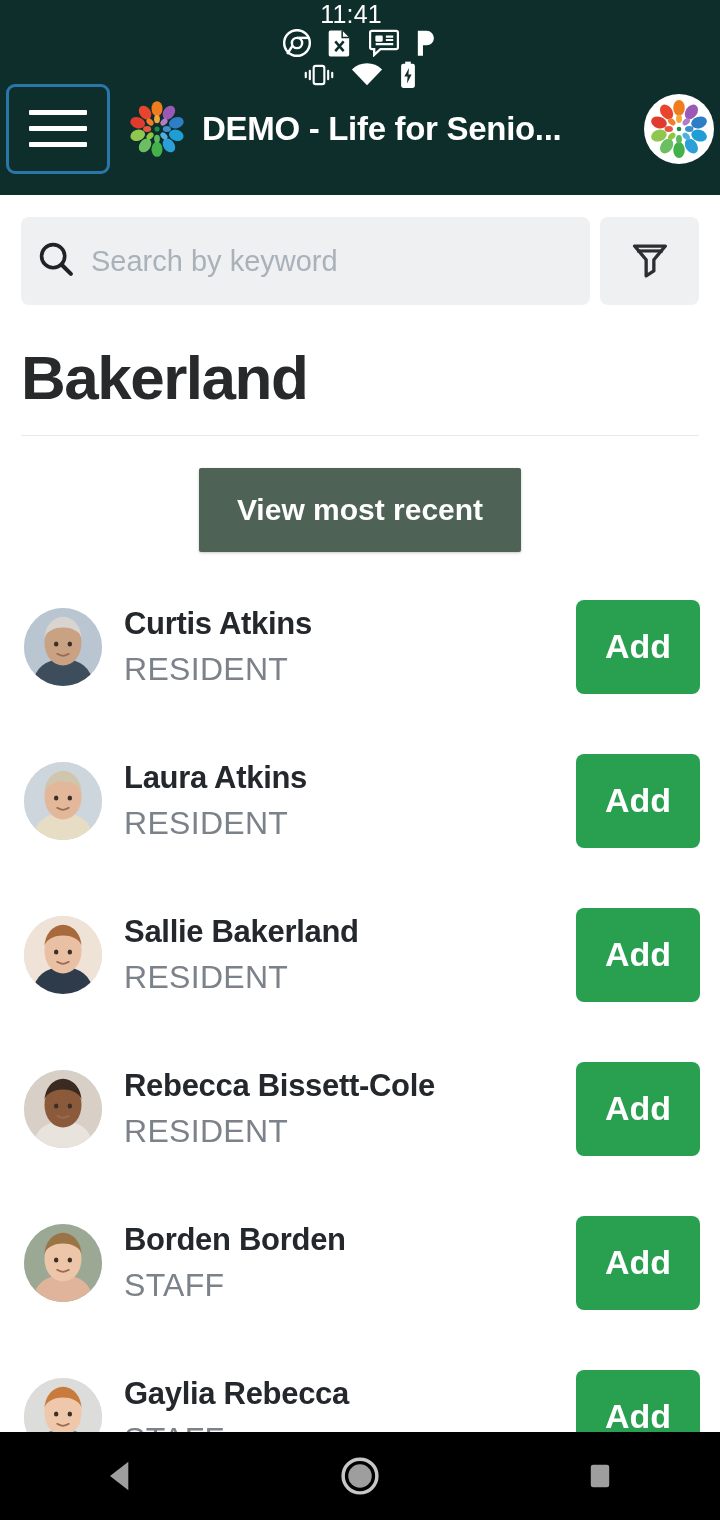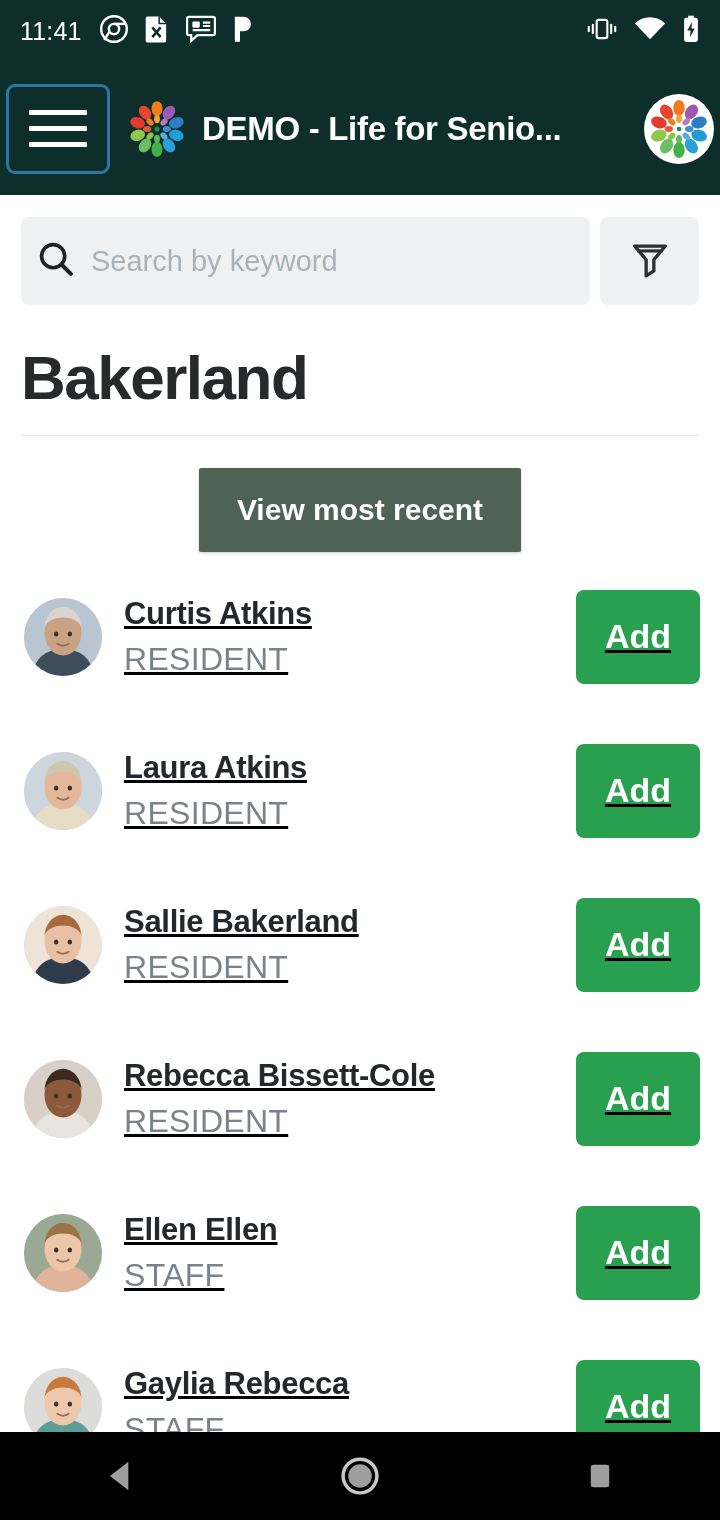--- a/index.html
+++ b/index.html
@@ -8,21 +8,21 @@
     font-family:"Liberation Sans", sans-serif;
     background:#ffffff;
     overflow:hidden;
   }
   #app { position:relative; width:720px; height:1520px; background:#ffffff; }
 
   
   .statusbar {
     height:62px; background:#0d2e2b;
     display:flex; align-items:center;
-    padding:0 20px; color:#ffffff;
+    padding:0 29px; color:#ffffff;flex-direction:column;
   }
   .sb-clock { font-size:25px; font-weight:400; letter-spacing:.2px; margin-right:18px; }
   .sb-left-icons { display:flex; align-items:center; gap:16px; flex:1; }
   .sb-right-icons { display:flex; align-items:center; gap:16px; }
   .sb-ic { display:block; }
 
   
   .appbar {
     height:133px; background:#0d2e2b;
     display:flex; align-items:center; padding:0 6px;
@@ -82,21 +82,21 @@
   .recent-wrap { display:flex; justify-content:center; padding-top:32px; }
   .recent-btn {
     background:#4e6355; color:#ffffff;
     font-size:30px; font-weight:700;
     padding:25px 38px; border:none; border-radius:2px;
     cursor:pointer; font-family:"Liberation Sans", sans-serif;
     box-shadow:0 1px 3px rgba(0,0,0,.22);
   }
 
   
-  .list { padding:34px 20px 0 24px;text-decoration:underline; }
+  .list { padding:44px 20px 0 24px; }
   .row {
     display:flex; align-items:center;
     height:101px; margin-bottom:53px;
   }
   .row-avatar {
     width:78px; height:78px; border-radius:50%;
     flex:none; overflow:hidden; background:#d7dbe0;
     position:relative;
   }
   .row-avatar svg { display:block; width:100%; height:100%; }
@@ -357,21 +357,21 @@
             <rect width="80" height="80" fill="#9aa894"></rect>
             <ellipse cx="40" cy="76" rx="30" ry="24" fill="#e0b49a"></ellipse>
             <ellipse cx="40" cy="36" rx="19" ry="23" fill="#edc5a8"></ellipse>
             <path d="M21 32 a19 23 0 0 1 38 0 a19 12 0 0 0 -38 0 z" fill="#9a7447"></path>
             <ellipse cx="33" cy="37" rx="2.3" ry="2.6" fill="#3b2f2a"></ellipse>
             <ellipse cx="47" cy="37" rx="2.3" ry="2.6" fill="#3b2f2a"></ellipse>
             <path d="M34 47 q6 4 12 0" fill="none" stroke="#9c6a52" stroke-width="1.8" stroke-linecap="round"></path>
           </svg>
         </div>
         <div class="row-text">
-          <div class="row-name">Ellen Ellen</div>
+          <div class="row-name">Borden Borden</div>
           <div class="row-role">STAFF</div>
         </div>
         <button class="add-btn">Add</button>
       </div>
       <div class="row">
         <div class="row-avatar">
           <svg viewBox="0 0 80 80">
             <rect width="80" height="80" fill="#dcdcda"></rect>
             <ellipse cx="40" cy="76" rx="30" ry="24" fill="#5c9e93"></ellipse>
             <ellipse cx="40" cy="36" rx="19" ry="23" fill="#efc8ab"></ellipse>

